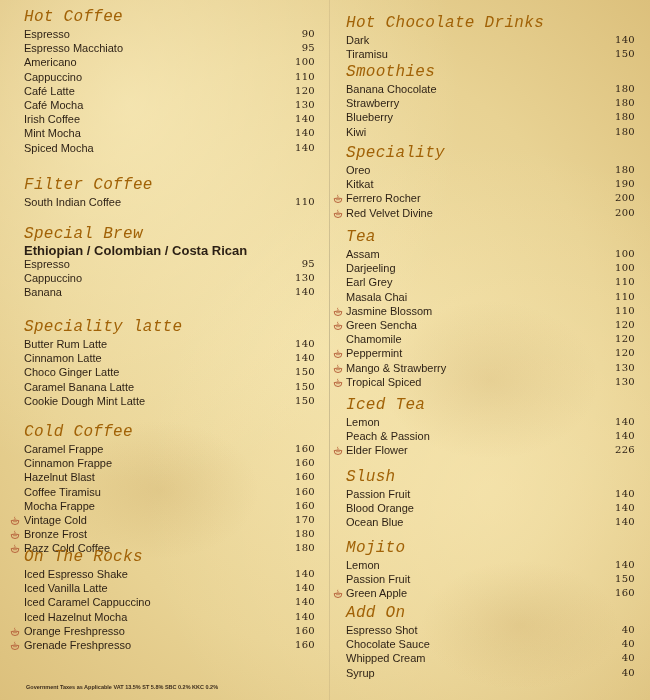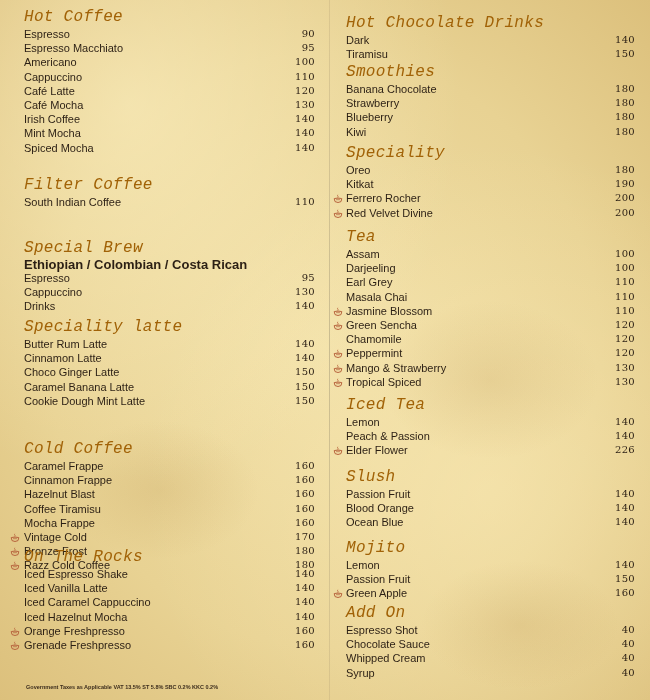--- a/index.html
+++ b/index.html
@@ -108,33 +108,33 @@
         <span class="price">140</span>
       </div>
     </div>
     <div class="section" style="top: 176px;">
       <div class="heading">Filter Coffee</div>
       <div class="row">
         <span class="name">South Indian Coffee</span>
         <span class="price">110</span>
       </div>
     </div>
-    <div class="section" style="top: 239px;">
+    <div class="section" style="top: 225px;">
       <div class="heading">Special Brew</div>
       <div class="subheading">Ethiopian / Colombian / Costa Rican</div>
       <div class="row">
         <span class="name">Espresso</span>
         <span class="price">95</span>
       </div>
       <div class="row">
         <span class="name">Cappuccino</span>
         <span class="price">130</span>
       </div>
       <div class="row">
-        <span class="name">Drinks</span>
+        <span class="name">Banana</span>
         <span class="price">140</span>
       </div>
     </div>
     <div class="section" style="top: 318px;">
       <div class="heading">Speciality latte</div>
       <div class="row">
         <span class="name">Butter Rum Latte</span>
         <span class="price">140</span>
       </div>
       <div class="row">
@@ -147,21 +147,21 @@
       </div>
       <div class="row">
         <span class="name">Caramel Banana Latte</span>
         <span class="price">150</span>
       </div>
       <div class="row">
         <span class="name">Cookie Dough Mint Latte</span>
         <span class="price">150</span>
       </div>
     </div>
-    <div class="section" style="top: 440px;">
+    <div class="section" style="top: 423px;">
       <div class="heading">Cold Coffee</div>
       <div class="row">
         <span class="name">Caramel Frappe</span>
         <span class="price">160</span>
       </div>
       <div class="row">
         <span class="name">Cinnamon Frappe</span>
         <span class="price">160</span>
       </div>
       <div class="row">

